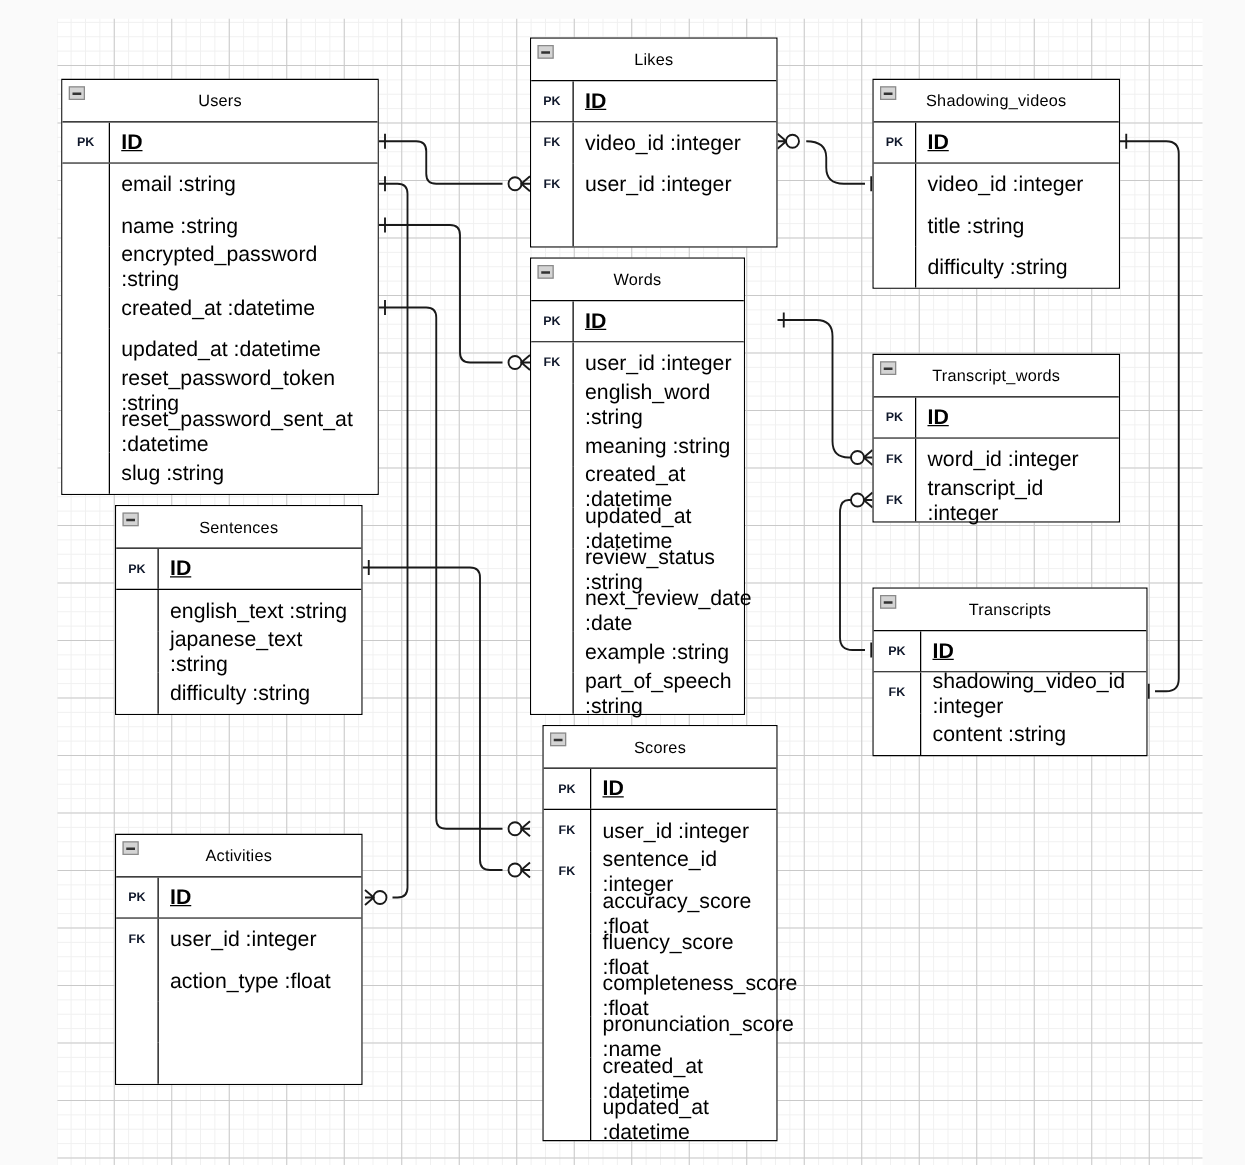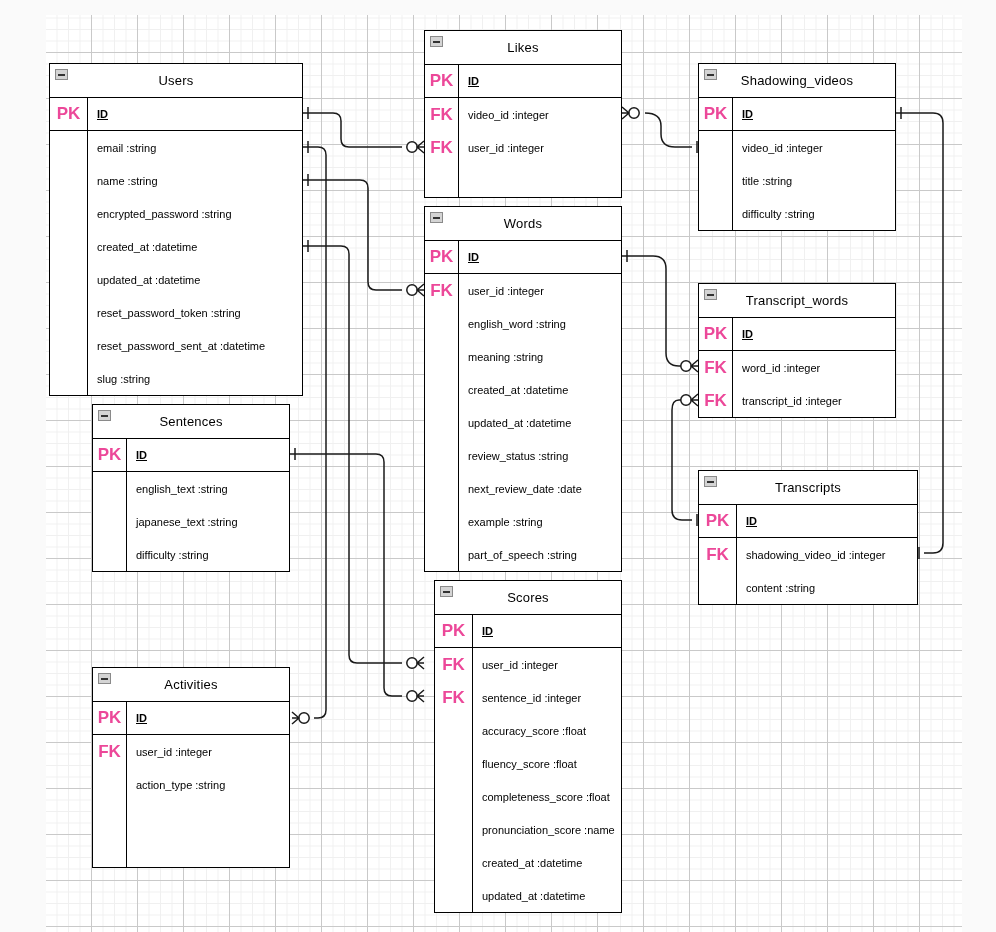--- a/index.html
+++ b/index.html
@@ -67,28 +67,28 @@
     display:flex;height:33px;
     border-bottom:1.6px solid #000;
     box-sizing:border-box;
     background:#fff;
   }
   .ent-body{background:#fff;}
   .row{display:flex;height:33px;box-sizing:border-box;background:transparent;}
   .c-key{
     width:34px;min-width:34px;
     display:flex;align-items:center;justify-content:center;
-    font-size:17px;font-weight:bold;color:#ec4899;
+    font-size:10px;font-weight:bold;color:#0f172a;
     border-right:1.4px solid #000;
     box-sizing:border-box;
   }
   .c-key.wide{width:38px;min-width:38px;}
   .c-name{
     flex:1;display:flex;align-items:center;
-    padding-left:9px;font-size:11px;color:#000;
+    padding-left:9px;font-size:17px;color:#000;
     box-sizing:border-box;
   }
   .c-name.pk{font-weight:bold;text-decoration:underline;}
   .ent-body .row .c-key{font-weight:bold;}
 </style>
 </head>
 <body>
 
 <div id="screen">
   <div id="canvas"></div>
@@ -236,21 +236,21 @@
           <div class="row">
             <div class="c-key"></div>
             <div class="c-name">title :string</div>
           </div>
           <div class="row">
             <div class="c-key"></div>
             <div class="c-name">difficulty :string</div>
           </div>
         </div>
       </div>
-      <div class="entity" style="left: 424px; top: 206px; width: 198px;">
+      <div class="entity" style="left: 424px; top: 206px; width: 172px;">
         <div class="ent-title">
           <span class="collapse">
             <i></i>
           </span>
           <span class="tname">Words</span>
         </div>
         <div class="ent-pkrow">
           <div class="c-key">PK</div>
           <div class="c-name pk">ID</div>
         </div>
@@ -374,21 +374,21 @@
           <div class="c-key">PK</div>
           <div class="c-name pk">ID</div>
         </div>
         <div class="ent-body">
           <div class="row">
             <div class="c-key">FK</div>
             <div class="c-name">user_id :integer</div>
           </div>
           <div class="row">
             <div class="c-key"></div>
-            <div class="c-name">action_type :string</div>
+            <div class="c-name">action_type :float</div>
           </div>
           <div class="row">
             <div class="c-key"></div>
             <div class="c-name"></div>
           </div>
           <div class="row">
             <div class="c-key"></div>
             <div class="c-name"></div>
           </div>
         </div>

